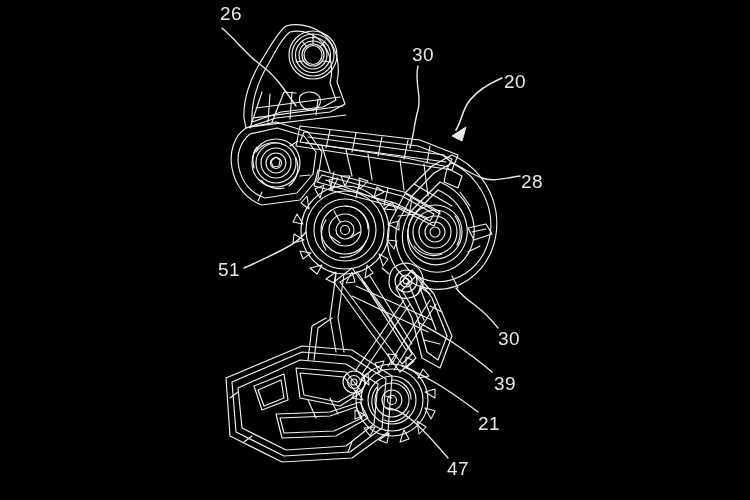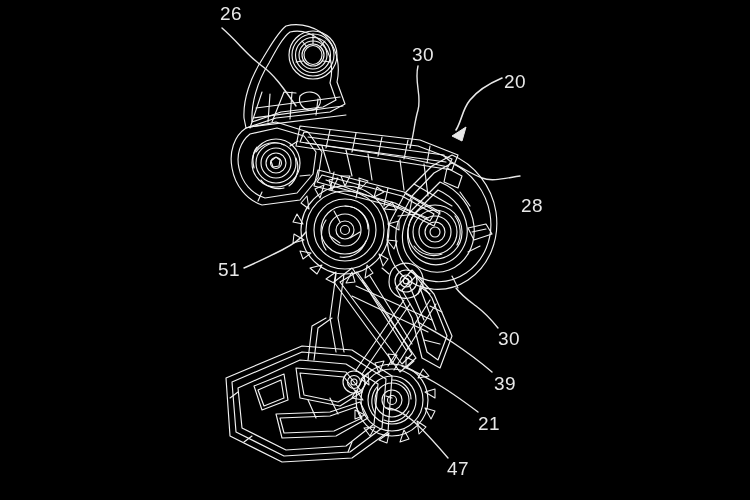--- a/index.html
+++ b/index.html
@@ -302,20 +302,20 @@
 
     <g>
       <path d="M502,78 C488,84 478,90 470,100 C462,110 462,120 456,130" fill="none" stroke="#e8e8e8" stroke-width="1.6" stroke-linecap="round"></path>
       <path d="M452,136 L466,127 L462,141 Z" fill="#e8e8e8" stroke="#e8e8e8" stroke-width="1"></path>
     </g>
   </svg>
 
   <div class="ref-label" style="left:198px;top:4px;margin-left:22px;">26</div>
   <div class="ref-label" style="left:412px;top:45px;">30</div>
   <div class="ref-label" style="left:504px;top:72px;">20</div>
-  <div class="ref-label" style="left:521px;top:172px;margin-top:24px;">28</div>
+  <div class="ref-label" style="left:521px;top:172px;">28</div>
   <div class="ref-label" style="left:498px;top:329px;">30</div>
   <div class="ref-label" style="left:494px;top:374px;">39</div>
   <div class="ref-label" style="left:218px;top:260px;">51</div>
   <div class="ref-label" style="left:478px;top:414px;">21</div>
   <div class="ref-label" style="left:447px;top:459px;">47</div>
 
 </div>
 
 </body></html>

